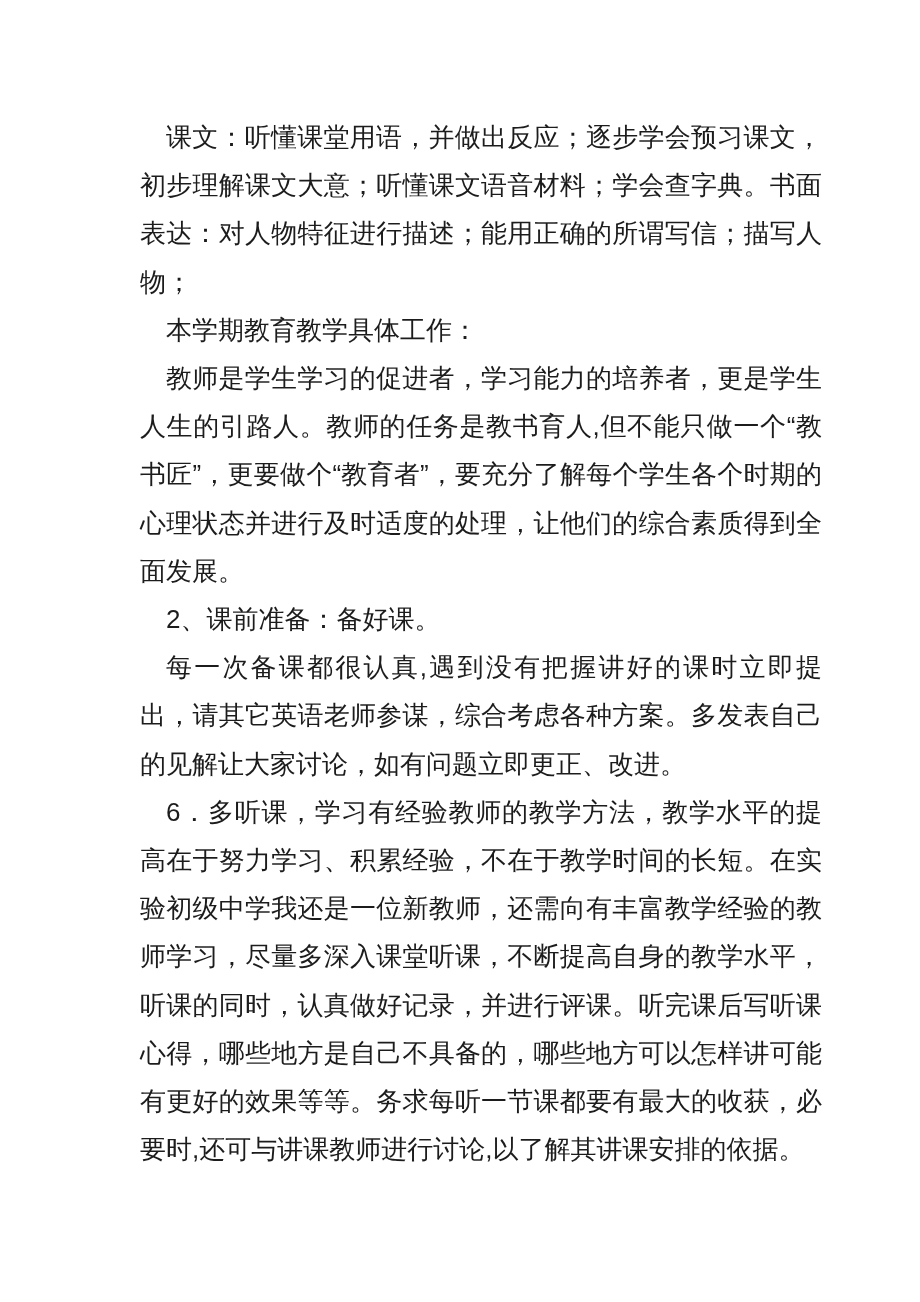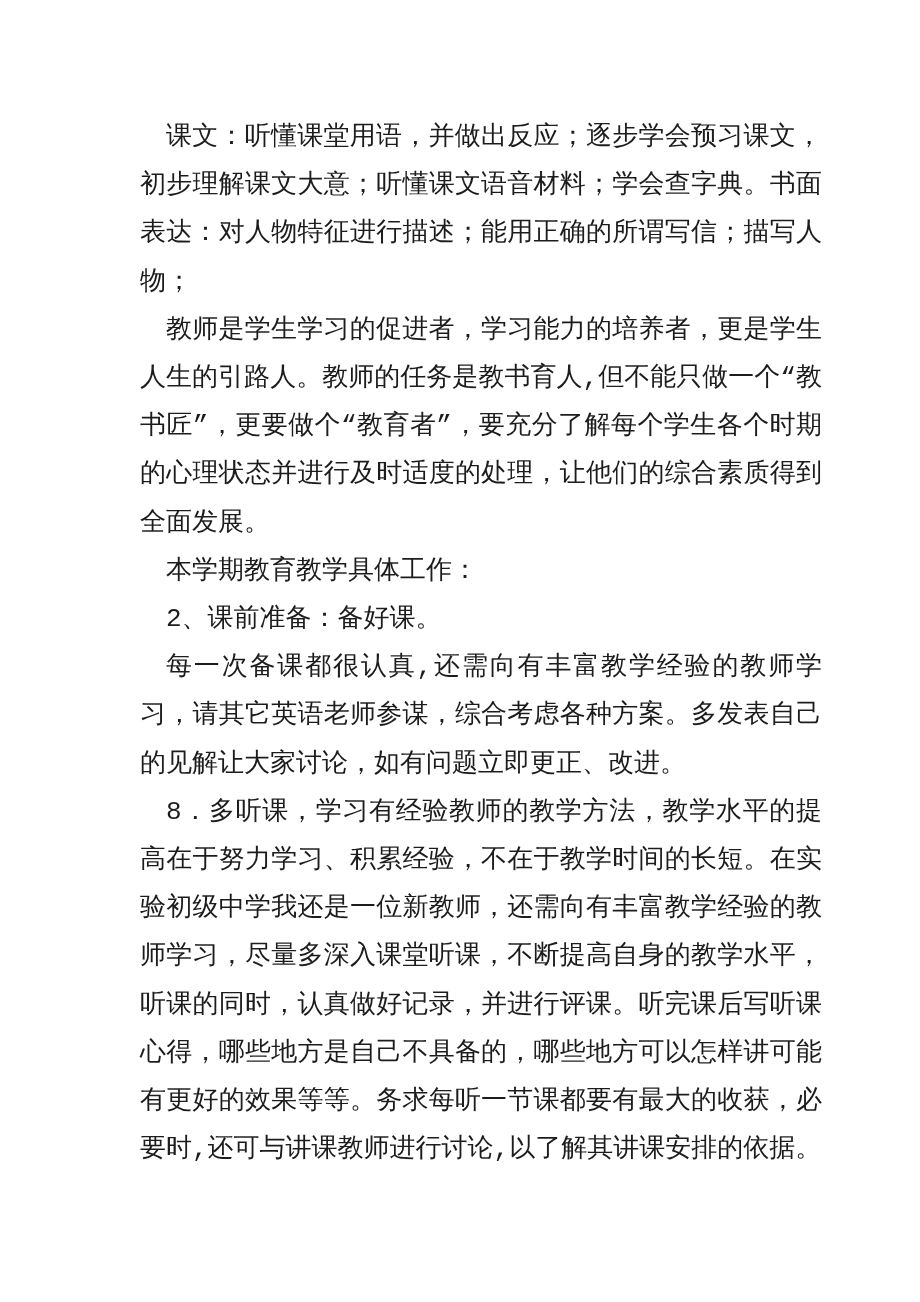--- a/index.html
+++ b/index.html
@@ -16,36 +16,36 @@
   }
   .text-block {
     position: absolute;
     left: 140px;
     top: 113px;
     width: 682px;
   }
   .para {
     margin: 0;
     padding: 0;
-    font-family: Liberation Mono, monospace;
+    font-family: Liberation Sans, sans-serif;
     font-size: 26px;
     line-height: 48.2px;
     color: #1c1c1c;
     text-align: justify;
     text-justify: inter-ideograph;
     text-indent: 26px;
     word-break: normal;
     overflow-wrap: break-word;
   }
 </style>
 </head>
 <body>
 
 <div class="page">
   <div class="text-block">
     <p class="para">课文：听懂课堂用语，并做出反应；逐步学会预习课文，初步理解课文大意；听懂课文语音材料；学会查字典。书面表达：对人物特征进行描述；能用正确的所谓写信；描写人物；</p>
+    <p class="para">本学期教育教学具体工作：</p>
     <p class="para">教师是学生学习的促进者，学习能力的培养者，更是学生人生的引路人。教师的任务是教书育人,但不能只做一个“教书匠”，更要做个“教育者”，要充分了解每个学生各个时期的心理状态并进行及时适度的处理，让他们的综合素质得到全面发展。</p>
-    <p class="para">本学期教育教学具体工作：</p>
     <p class="para">2、课前准备：备好课。</p>
-    <p class="para">每一次备课都很认真,还需向有丰富教学经验的教师学习，请其它英语老师参谋，综合考虑各种方案。多发表自己的见解让大家讨论，如有问题立即更正、改进。</p>
-    <p class="para">8．多听课，学习有经验教师的教学方法，教学水平的提高在于努力学习、积累经验，不在于教学时间的长短。在实验初级中学我还是一位新教师，还需向有丰富教学经验的教师学习，尽量多深入课堂听课，不断提高自身的教学水平，听课的同时，认真做好记录，并进行评课。听完课后写听课心得，哪些地方是自己不具备的，哪些地方可以怎样讲可能有更好的效果等等。务求每听一节课都要有最大的收获，必要时,还可与讲课教师进行讨论,以了解其讲课安排的依据。</p>
+    <p class="para">每一次备课都很认真,遇到没有把握讲好的课时立即提出，请其它英语老师参谋，综合考虑各种方案。多发表自己的见解让大家讨论，如有问题立即更正、改进。</p>
+    <p class="para">6．多听课，学习有经验教师的教学方法，教学水平的提高在于努力学习、积累经验，不在于教学时间的长短。在实验初级中学我还是一位新教师，还需向有丰富教学经验的教师学习，尽量多深入课堂听课，不断提高自身的教学水平，听课的同时，认真做好记录，并进行评课。听完课后写听课心得，哪些地方是自己不具备的，哪些地方可以怎样讲可能有更好的效果等等。务求每听一节课都要有最大的收获，必要时,还可与讲课教师进行讨论,以了解其讲课安排的依据。</p>
   </div>
 </div>
 
 </body></html>

